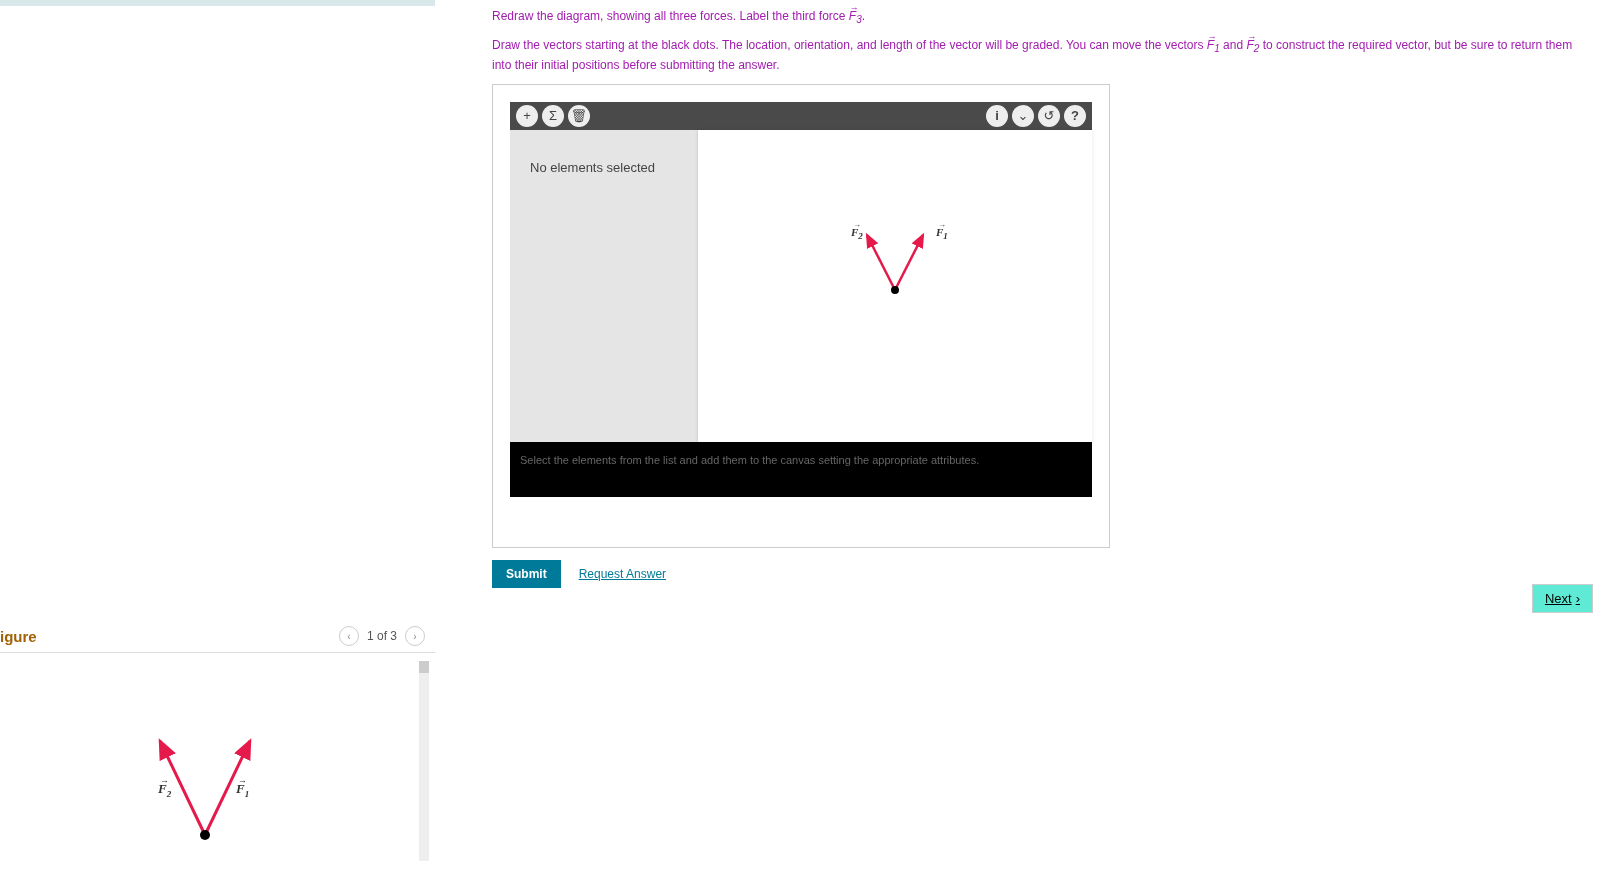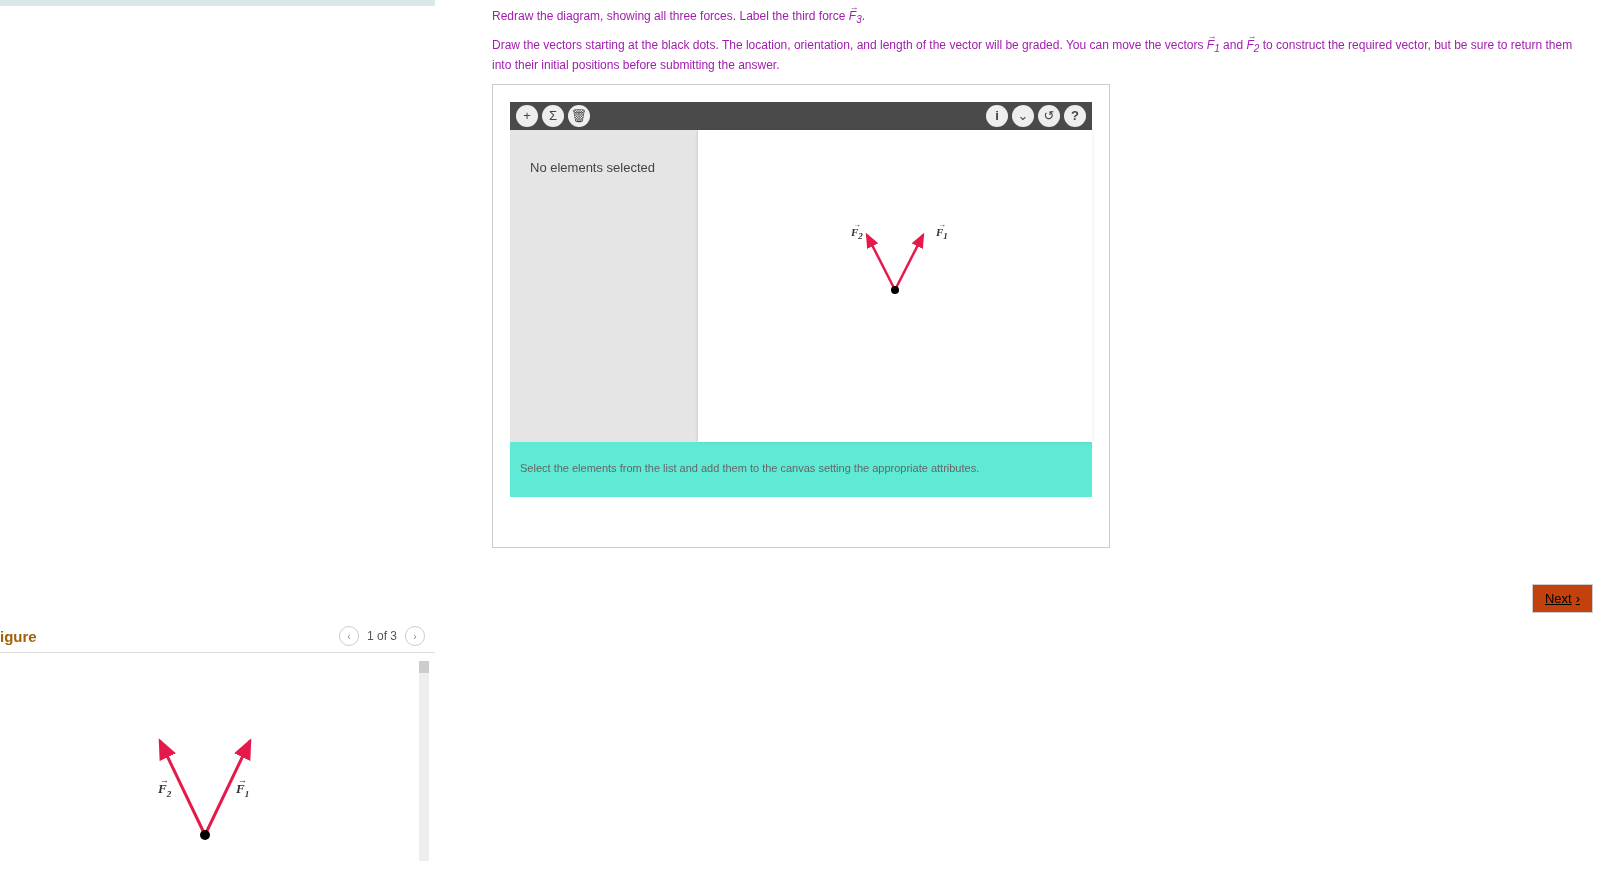--- a/index.html
+++ b/index.html
@@ -133,22 +133,22 @@
     color: #444;
     border-right: 1px solid #ddd;
   }
   .ws-canvas {
     flex: 1;
     background: #fff;
     position: relative;
     box-shadow: 0 0 4px rgba(0,0,0,0.1);
   }
   .ws-footer {
-    background: #5eead4;
-    padding: 20px 10px 10px 10px;
+    background: #000000;
+    padding: 12px 10px 10px 10px;
     font-size: 11px;
     color: #666;
     min-height: 55px;
   }
   .action-row {
     margin-top: 12px;
     display: flex;
     align-items: center;
     gap: 18px;
   }
@@ -167,21 +167,21 @@
     font-size: 12px;
     cursor: pointer;
   }
   .feedback-row {
     margin-top: 28px;
   }
   .next-btn {
     position: absolute;
     right: 30px;
     top: 584px;
-    background: #c2410c;
+    background: #5eead4;
     border: 1px solid #ccc;
     padding: 6px 12px;
     font-size: 13px;
     cursor: pointer;
     display: flex;
     align-items: center;
     gap: 4px;
     text-decoration: underline;
   }
   .vec-label {
@@ -278,20 +278,24 @@
         <div class="vec-label" style="left:238px; top:96px; font-size:11px;"><span class="arrow-over" style="font-size:8px;">→</span>F<sub>1</sub></div>
         <div class="vec-label" style="left:153px; top:96px; font-size:11px;"><span class="arrow-over" style="font-size:8px;">→</span>F<sub>2</sub></div>
       </div>
     </div>
 
     <div class="ws-footer">
       <span>Select the elements from the list and add them to the canvas setting the appropriate attributes.</span>
     </div>
   </div>
 
+  <div class="action-row">
+    <button class="submit-btn">Submit</button>
+    <a class="link">Request Answer</a>
+  </div>
 
 
   <button class="next-btn">
     <span>Next</span>
     <span>›</span>
   </button>
 
 </div>
 
 </body></html>

